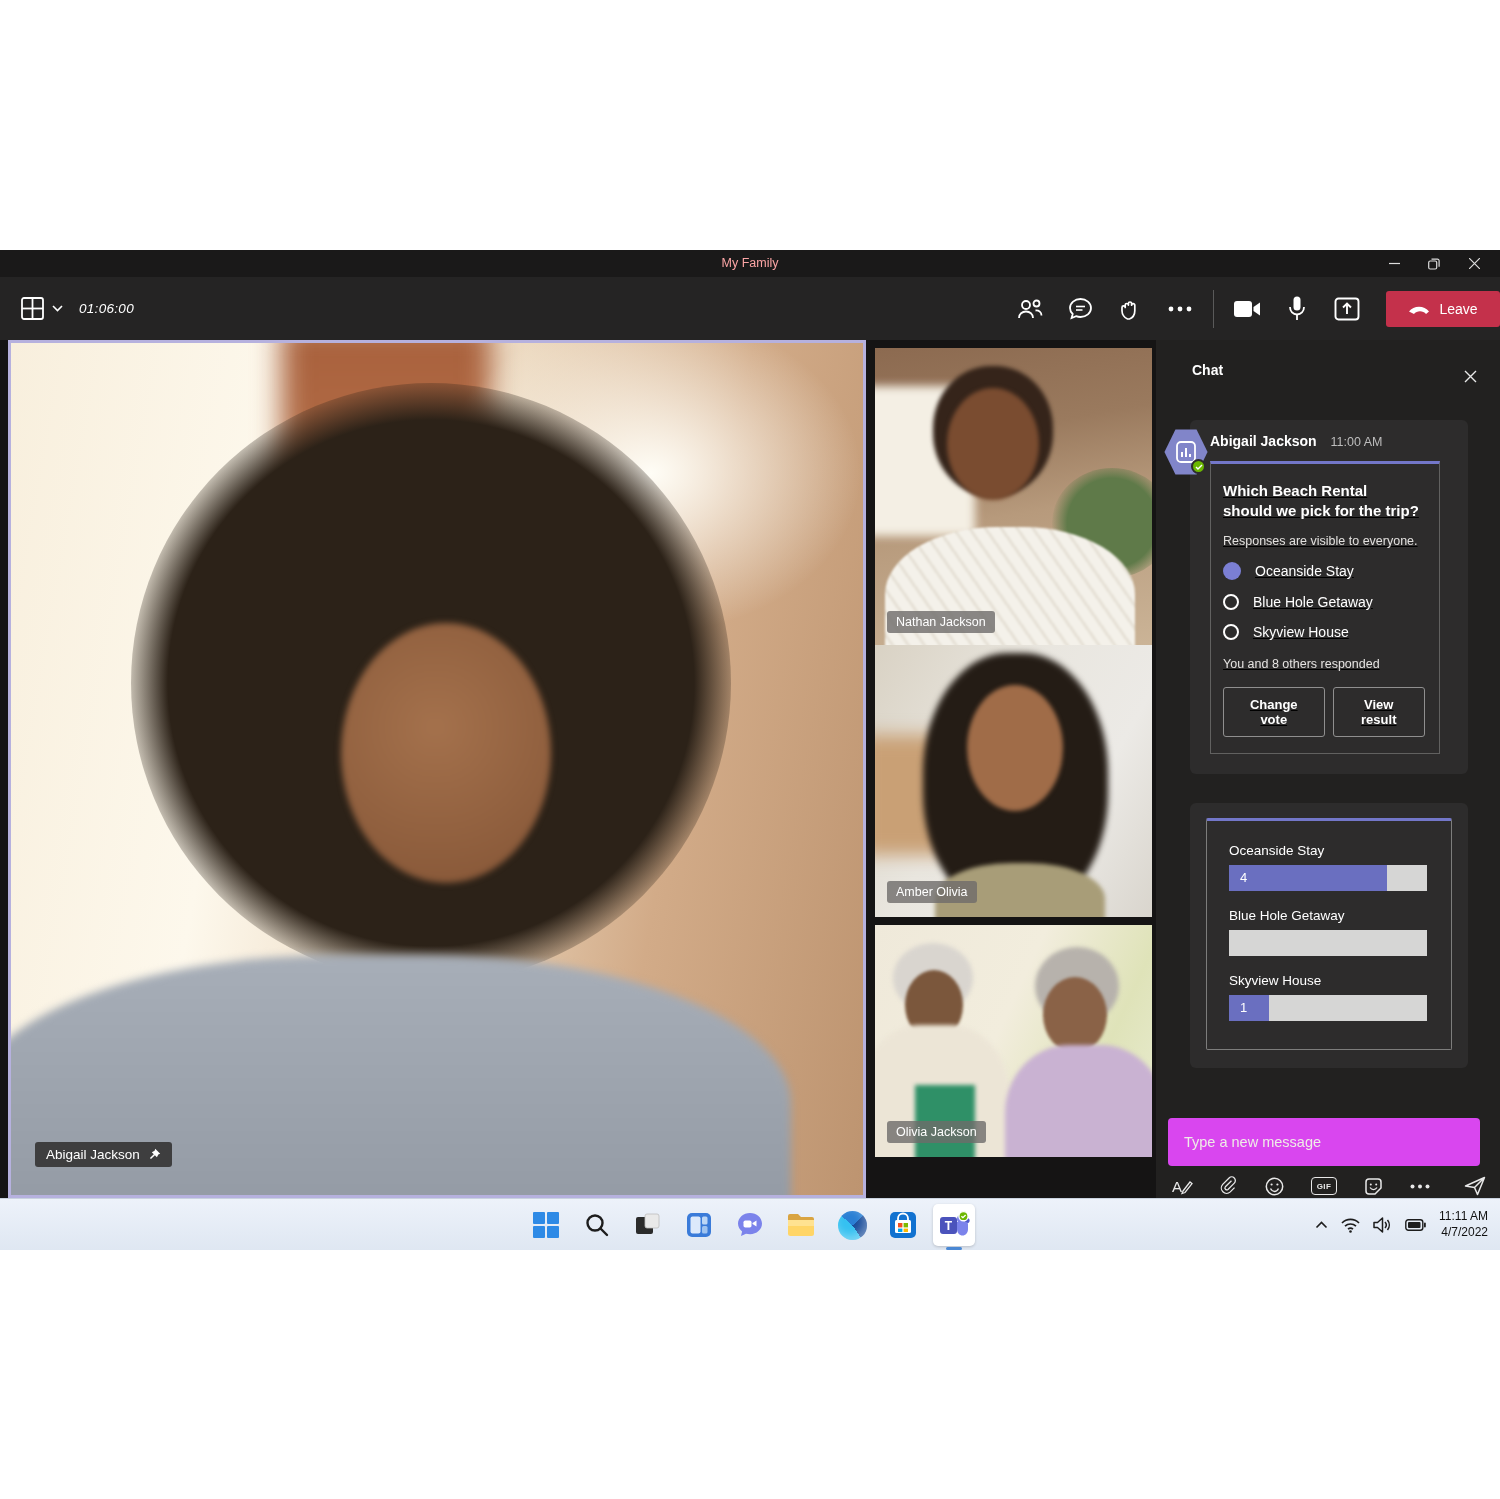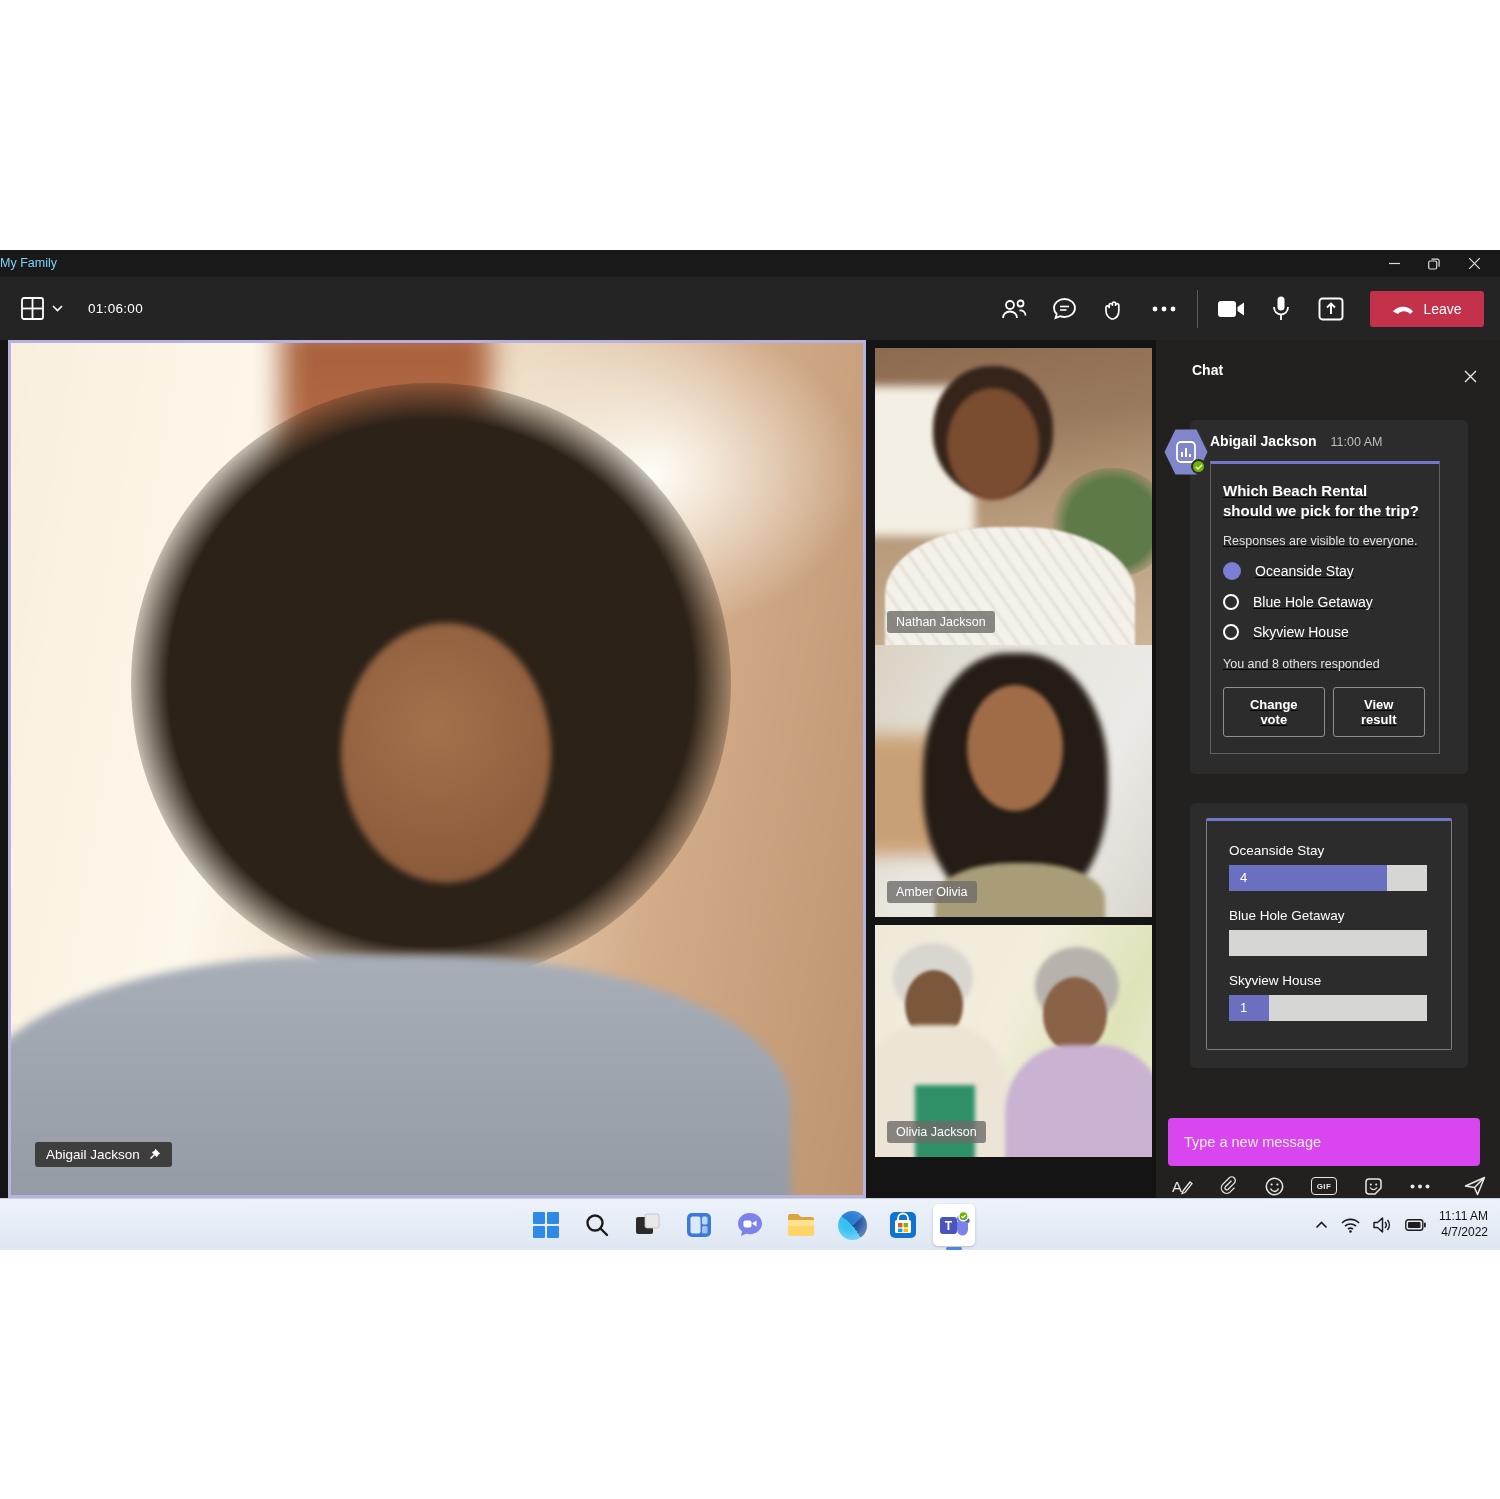--- a/index.html
+++ b/index.html
@@ -3,28 +3,28 @@
 <meta charset="utf-8">
 <style>
   *{margin:0;padding:0;box-sizing:border-box;}
   html,body{background:#ffffff;}
   body{font-family:"Liberation Sans",sans-serif;}
   .canvas{position:relative;width:1500px;height:1499px;background:#fff;overflow:hidden;}
 
   
   .window{position:absolute;left:0;top:250px;width:1500px;height:948px;background:#151414;}
   .titlebar{position:absolute;top:0;left:0;right:0;height:27px;background:#1a1919;}
-  .title{position:absolute;left:0;right:0;top:0;height:27px;line-height:27px;text-align:left;color:#7dd3fc;font-size:12.5px;}
+  .title{position:absolute;left:0;right:0;top:0;height:27px;line-height:27px;text-align:center;color:#fca5a5;font-size:12.5px;}
   .win-controls{position:absolute;right:6px;top:0;height:27px;display:flex;align-items:center;}
   .win-btn{width:40px;height:27px;display:grid;place-items:center;color:#ddd;}
 
   .toolbar{position:absolute;top:27px;left:0;right:0;height:63px;background:#252424;display:flex;align-items:center;}
-  .tb-left{display:flex;align-items:center;padding-left:20px;gap:13px;}
+  .tb-left{display:flex;align-items:center;padding-left:20px;gap:4px;font-style:italic;}
   .timer{color:#fff;font-size:13.5px;margin-left:12px;letter-spacing:.3px;}
-  .tb-right{margin-left:auto;display:flex;align-items:center;padding-right:16px;}
+  .tb-right{margin-left:auto;display:flex;align-items:center;}
   .tb-btn{width:50px;height:46px;display:grid;place-items:center;}
   .tb-divider{width:1px;height:38px;background:#5a5a5a;margin:0 8px;}
   .leave-btn{width:114px;height:36px;margin-left:14px;border:none;border-radius:3px;background:#c4314b;color:#fff;font-size:14px;font-family:inherit;display:flex;align-items:center;justify-content:center;gap:9px;}
 
   
   .stage{position:absolute;top:90px;left:0;right:0;bottom:0;background:#151414;}
   .main-video{position:absolute;left:8px;top:0;width:858px;height:858px;border:3px solid #b6b1de;background:#e8d8c2;overflow:hidden;}
   .mv-bg{position:absolute;inset:0;background:linear-gradient(100deg,#f8efdd 0%,#fdf8ec 28%,#ecd9c0 52%,#d2ab88 74%,#bd9470 100%);}
   .mv-pillar{position:absolute;left:270px;top:-20px;width:210px;height:480px;background:linear-gradient(#a8603c,#c9875c);filter:blur(14px);}
   .mv-glow{position:absolute;left:430px;top:-30px;width:420px;height:320px;background:radial-gradient(closest-side,#fffdf6,rgba(255,253,246,0));}

